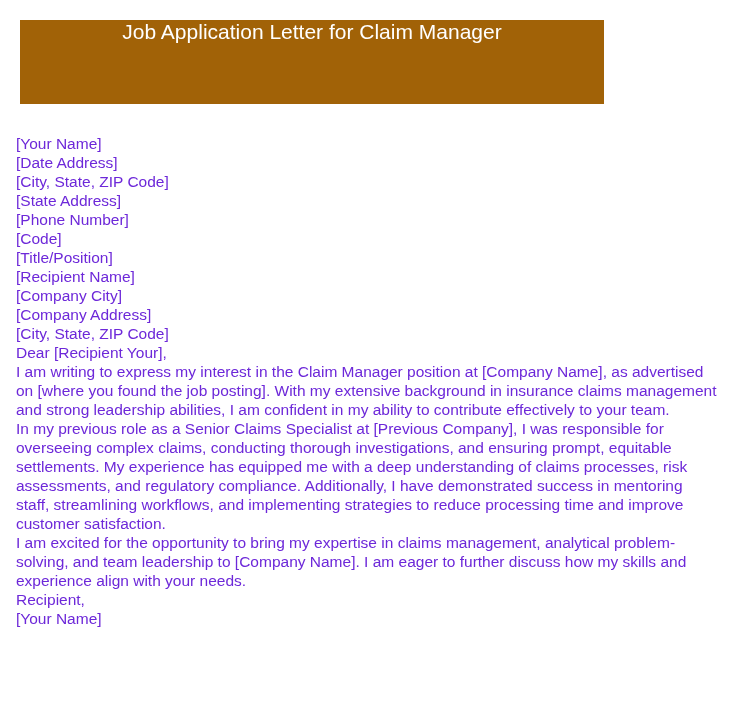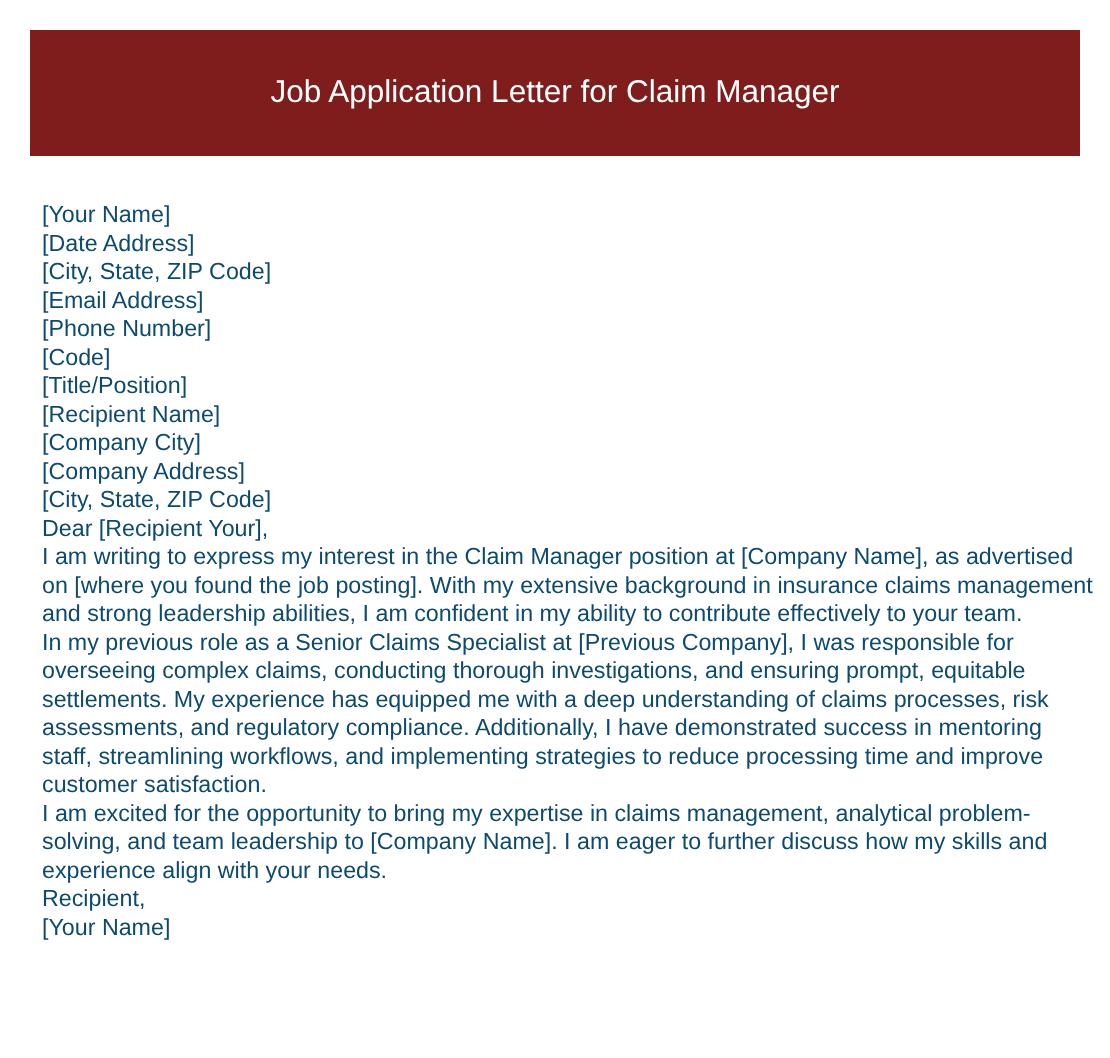--- a/index.html
+++ b/index.html
@@ -11,60 +11,59 @@
       width: 740px;
       height: 705px;
       position: relative;
       overflow: hidden;
       font-family: "Liberation Sans", sans-serif;
     }
     .header {
       position: absolute;
       left: 20px;
       top: 20px;
-      width: 700px;
+      width: 584px;
       height: 84px;
-      background: #7f1d1d;
+      background: #a16207;
       display: flex;
-      align-items: center;
       justify-content: center;
     }
     .header-title {
       color: #ffffff;
       font-size: 21px;
       font-family: "Liberation Sans", sans-serif;
       letter-spacing: 0px;
     }
     .letter {
       position: absolute;
-      left: 28px;
+      left: 16px;
       top: 134px;
       width: 702px;
-      color: #0c4a6e;
+      color: #6d28d9;
       font-size: 15.5px;
       line-height: 19px;
       font-family: "Liberation Sans", sans-serif;
     }
     .line, .para {
       display: block;
       margin: 0;
     }
   </style>
 </head>
 <body>
 
 <div class="header">
   <span class="header-title">Job Application Letter for Claim Manager</span>
 </div>
 
 <div class="letter">
   <span class="line">[Your Name]</span>
   <span class="line">[Date Address]</span>
   <span class="line">[City, State, ZIP Code]</span>
-  <span class="line">[Email Address]</span>
+  <span class="line">[State Address]</span>
   <span class="line">[Phone Number]</span>
   <span class="line">[Code]</span>
   <span class="line">[Title/Position]</span>
   <span class="line">[Recipient Name]</span>
   <span class="line">[Company City]</span>
   <span class="line">[Company Address]</span>
   <span class="line">[City, State, ZIP Code]</span>
   <span class="line">Dear [Recipient Your],</span>
   <p class="para">I am writing to express my interest in the Claim Manager position at [Company Name], as advertised on [where you found the job posting]. With my extensive background in insurance claims management and strong leadership abilities, I am confident in my ability to contribute effectively to your team.</p>
   <p class="para">In my previous role as a Senior Claims Specialist at [Previous Company], I was responsible for overseeing complex claims, conducting thorough investigations, and ensuring prompt, equitable settlements. My experience has equipped me with a deep understanding of claims processes, risk assessments, and regulatory compliance. Additionally, I have demonstrated success in mentoring staff, streamlining workflows, and implementing strategies to reduce processing time and improve customer satisfaction.</p>

